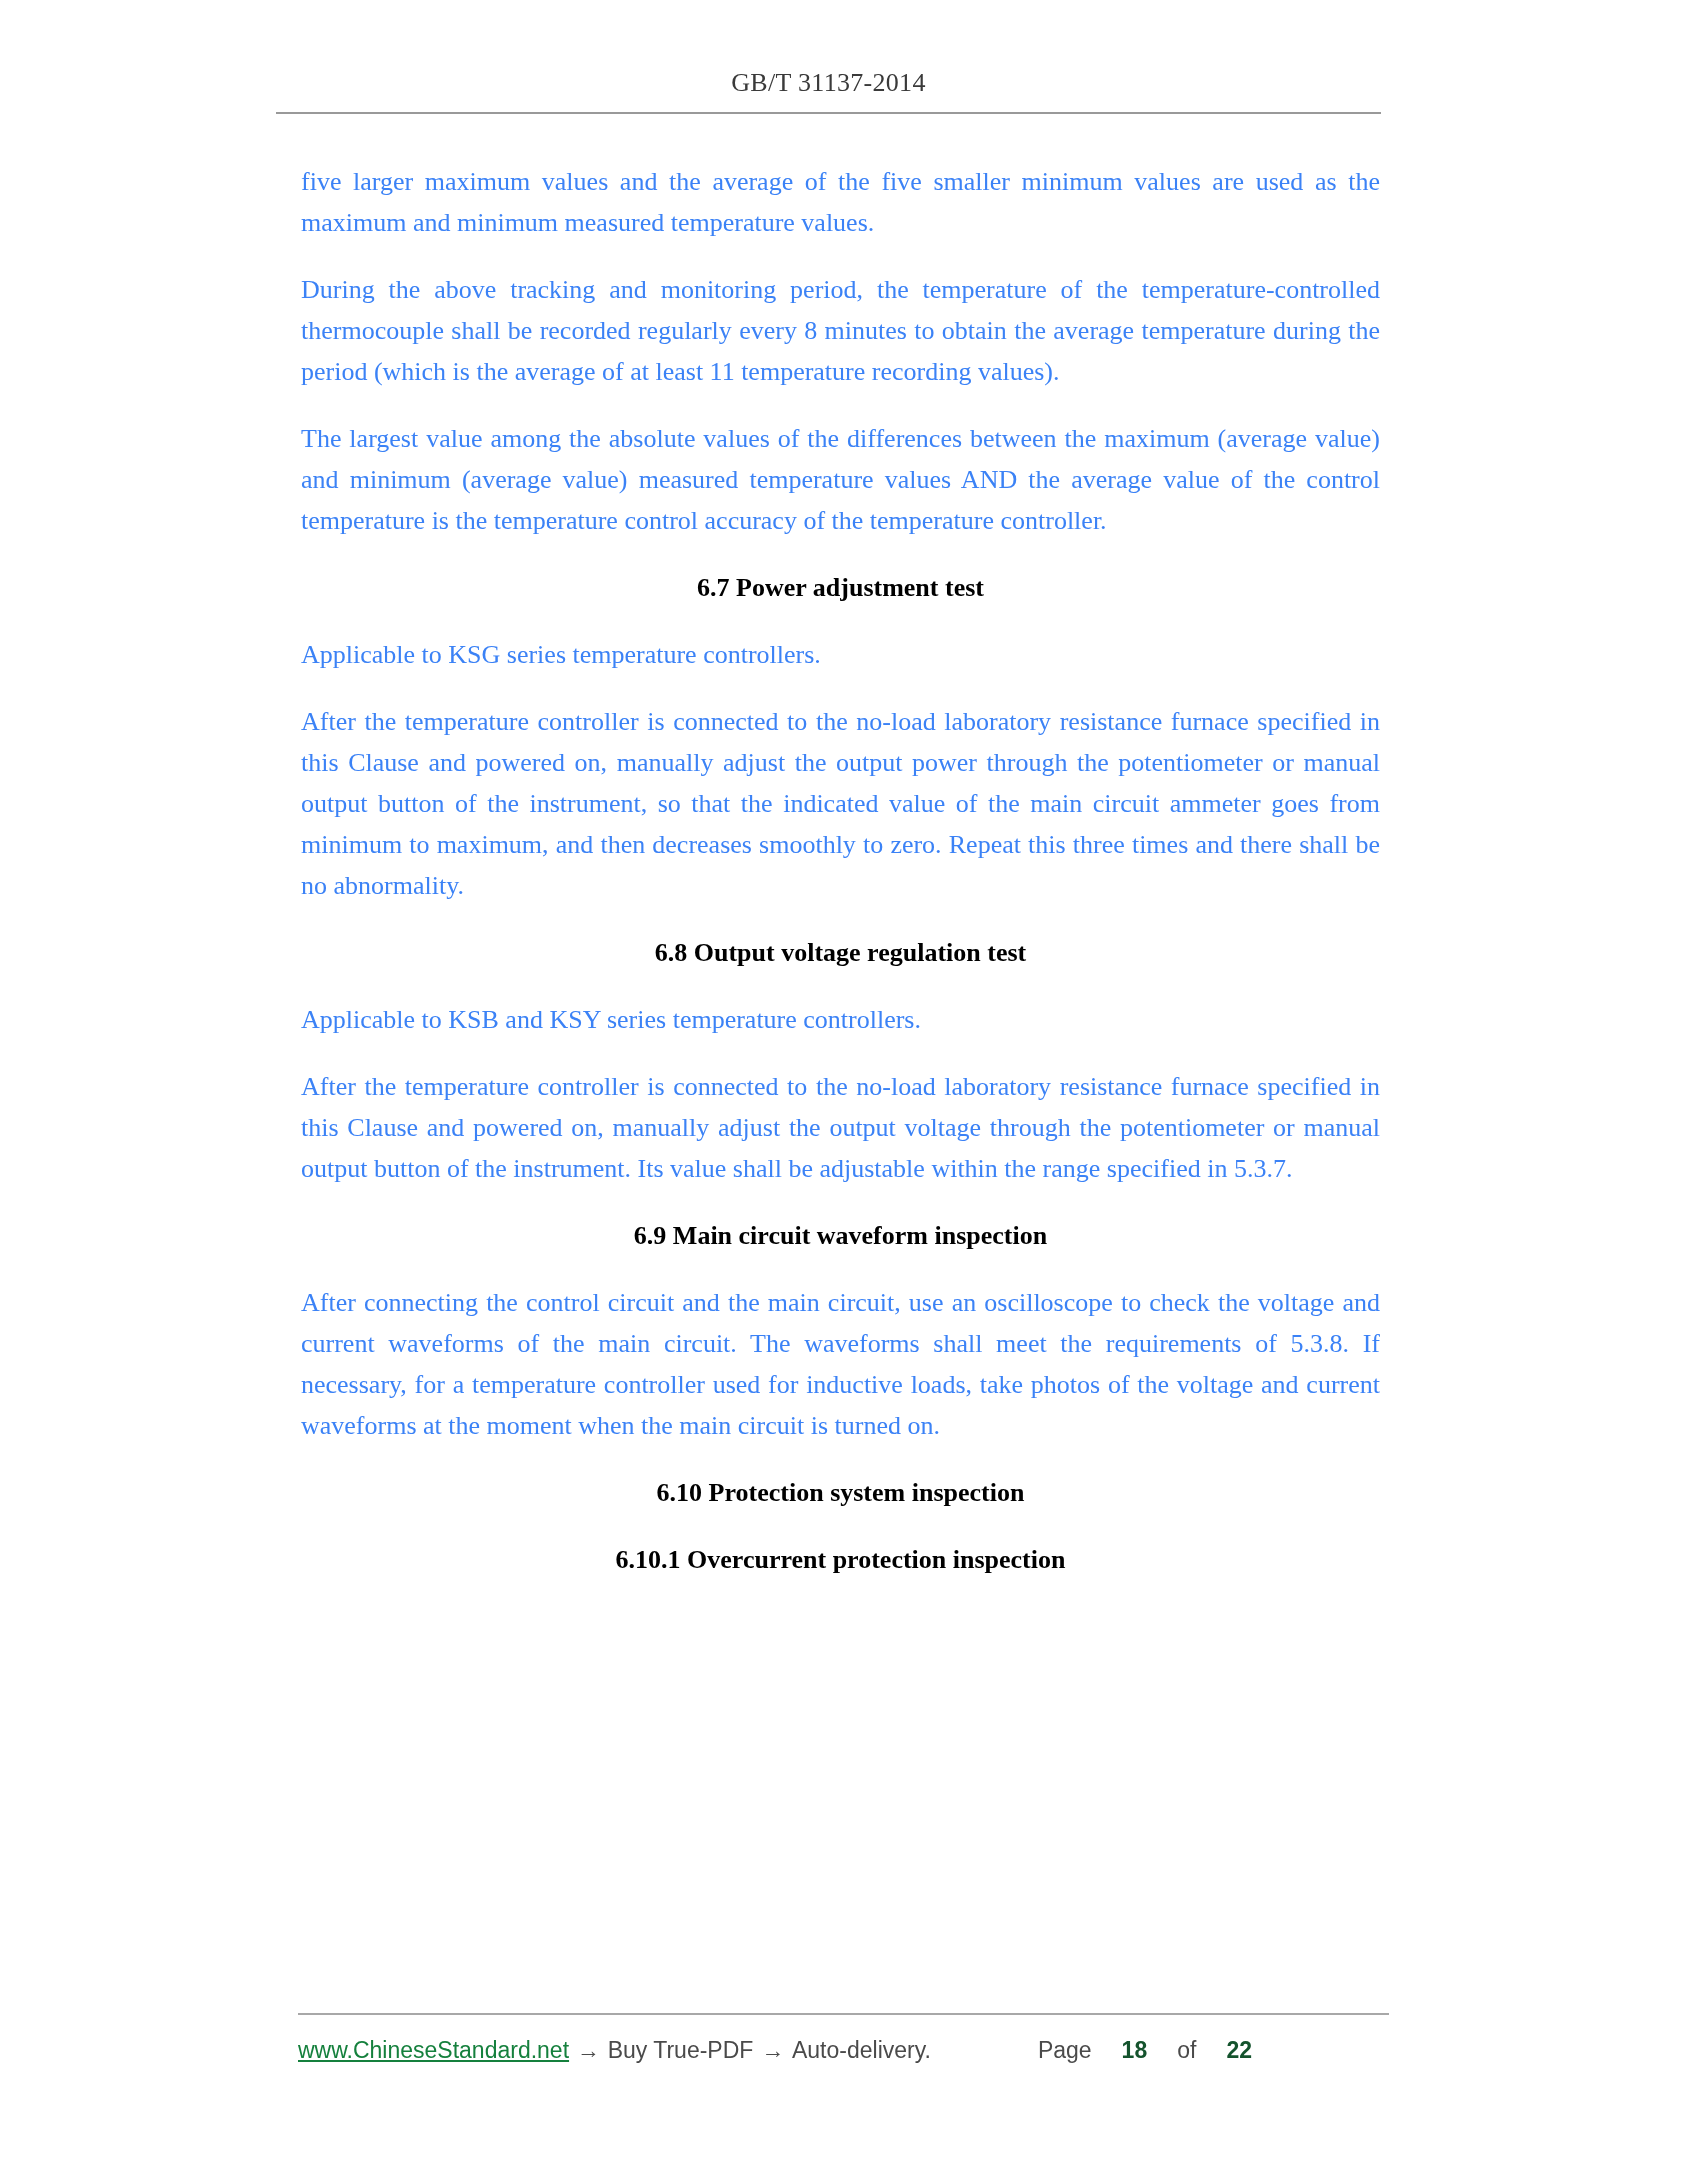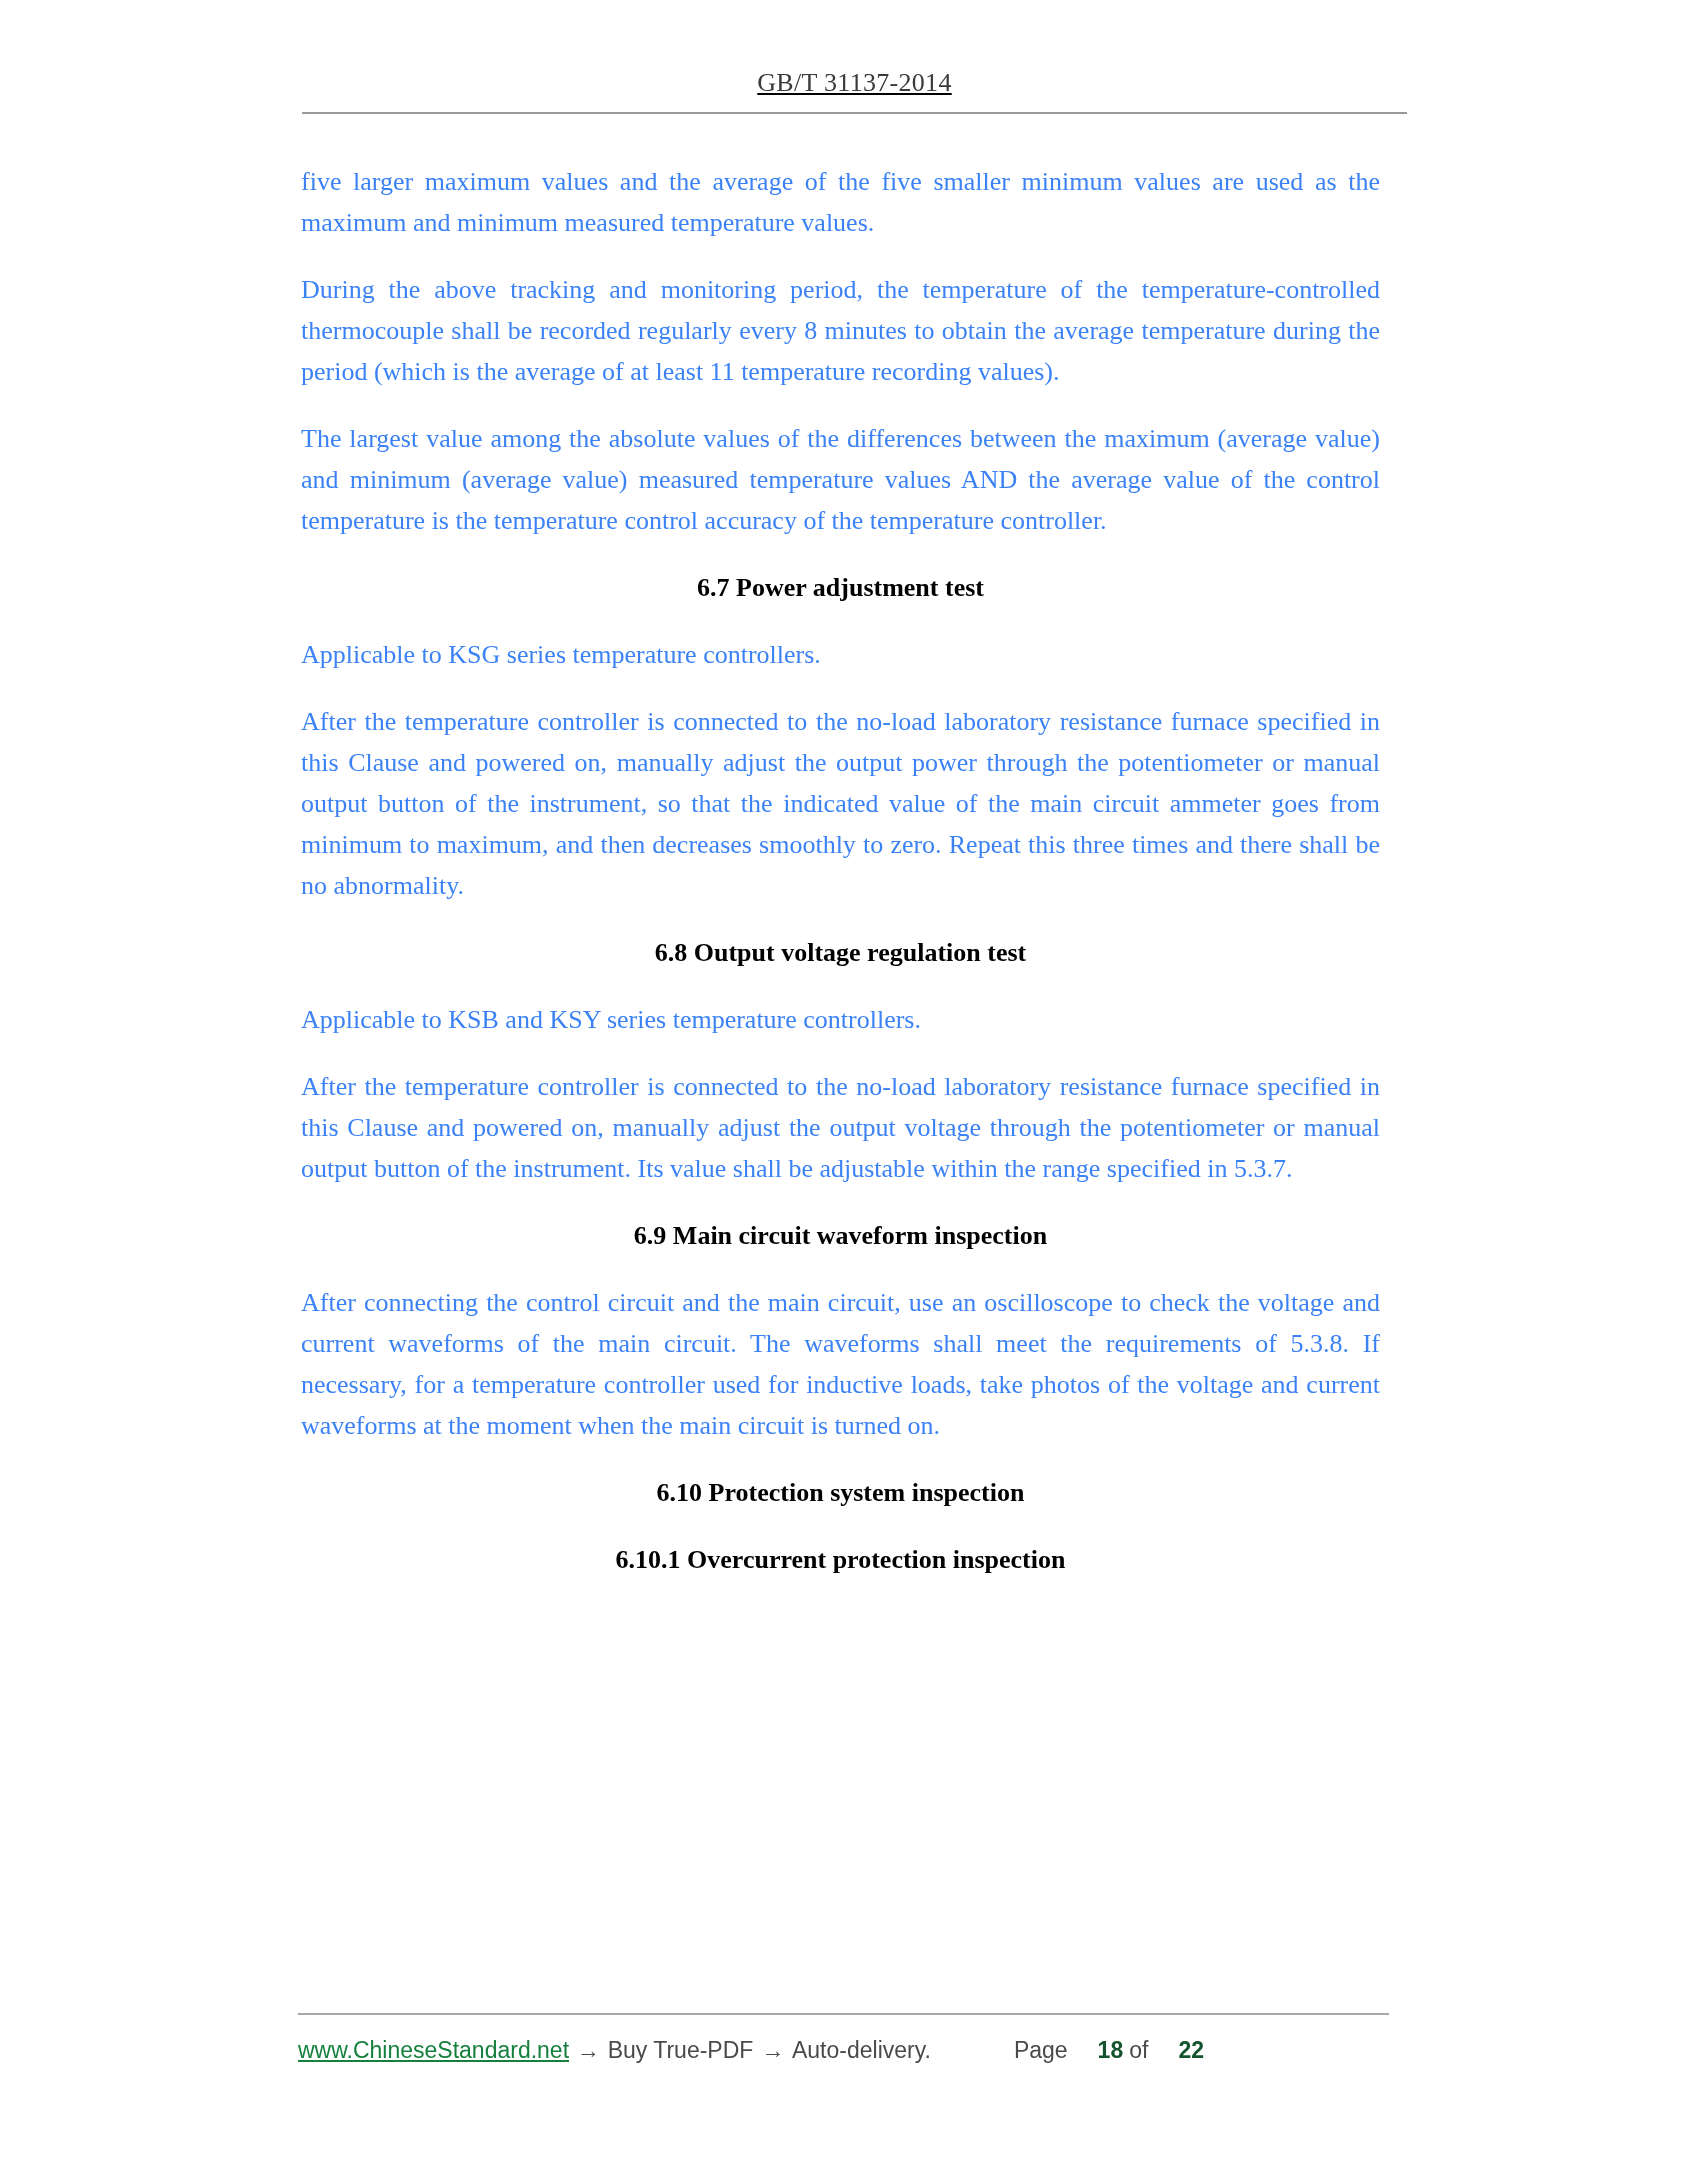--- a/index.html
+++ b/index.html
@@ -14,24 +14,23 @@
     background: #ffffff;
     margin: 0 auto;
     font-family: "Liberation Serif", "DejaVu Serif", serif;
     color: #000000;
     overflow: hidden;
   }
 
   
   .header {
     position: absolute;
-    left: 302px;
+    left: 276px;
     top: 69px;
     width: 1105px;
-    text-decoration: underline;
   }
   .header-title {
     text-align: center;
     font-family: "Liberation Serif", "DejaVu Serif", serif;
     font-size: 26px;
     color: #3a3a3a;
     letter-spacing: 0.3px;
     line-height: 1.1;
   }
   .header-rule {
@@ -92,21 +91,21 @@
     text-decoration: underline;
     color: #15803d;
   }
   .footer-sep { padding: 0 7.8px; }
   .footer-tagline { }
   .footer-pages {
     margin-left: 83px;
     color: #4a4a4a;
   }
   .footer-pages b { font-weight: bold; color: #14532d; margin-left: 24px; }
-  .footer-pages .lbl { font-weight: normal; }
+  .footer-pages .lbl { font-weight: normal; margin-left: 24px; }
   .pg-gap { display: inline-block; width: 6px; }
 </style>
 </head>
 <body>
 
 <div class="page">
 
   <div class="header">
     <div class="header-title">GB/T 31137-2014</div>
     <div class="header-rule"></div>

